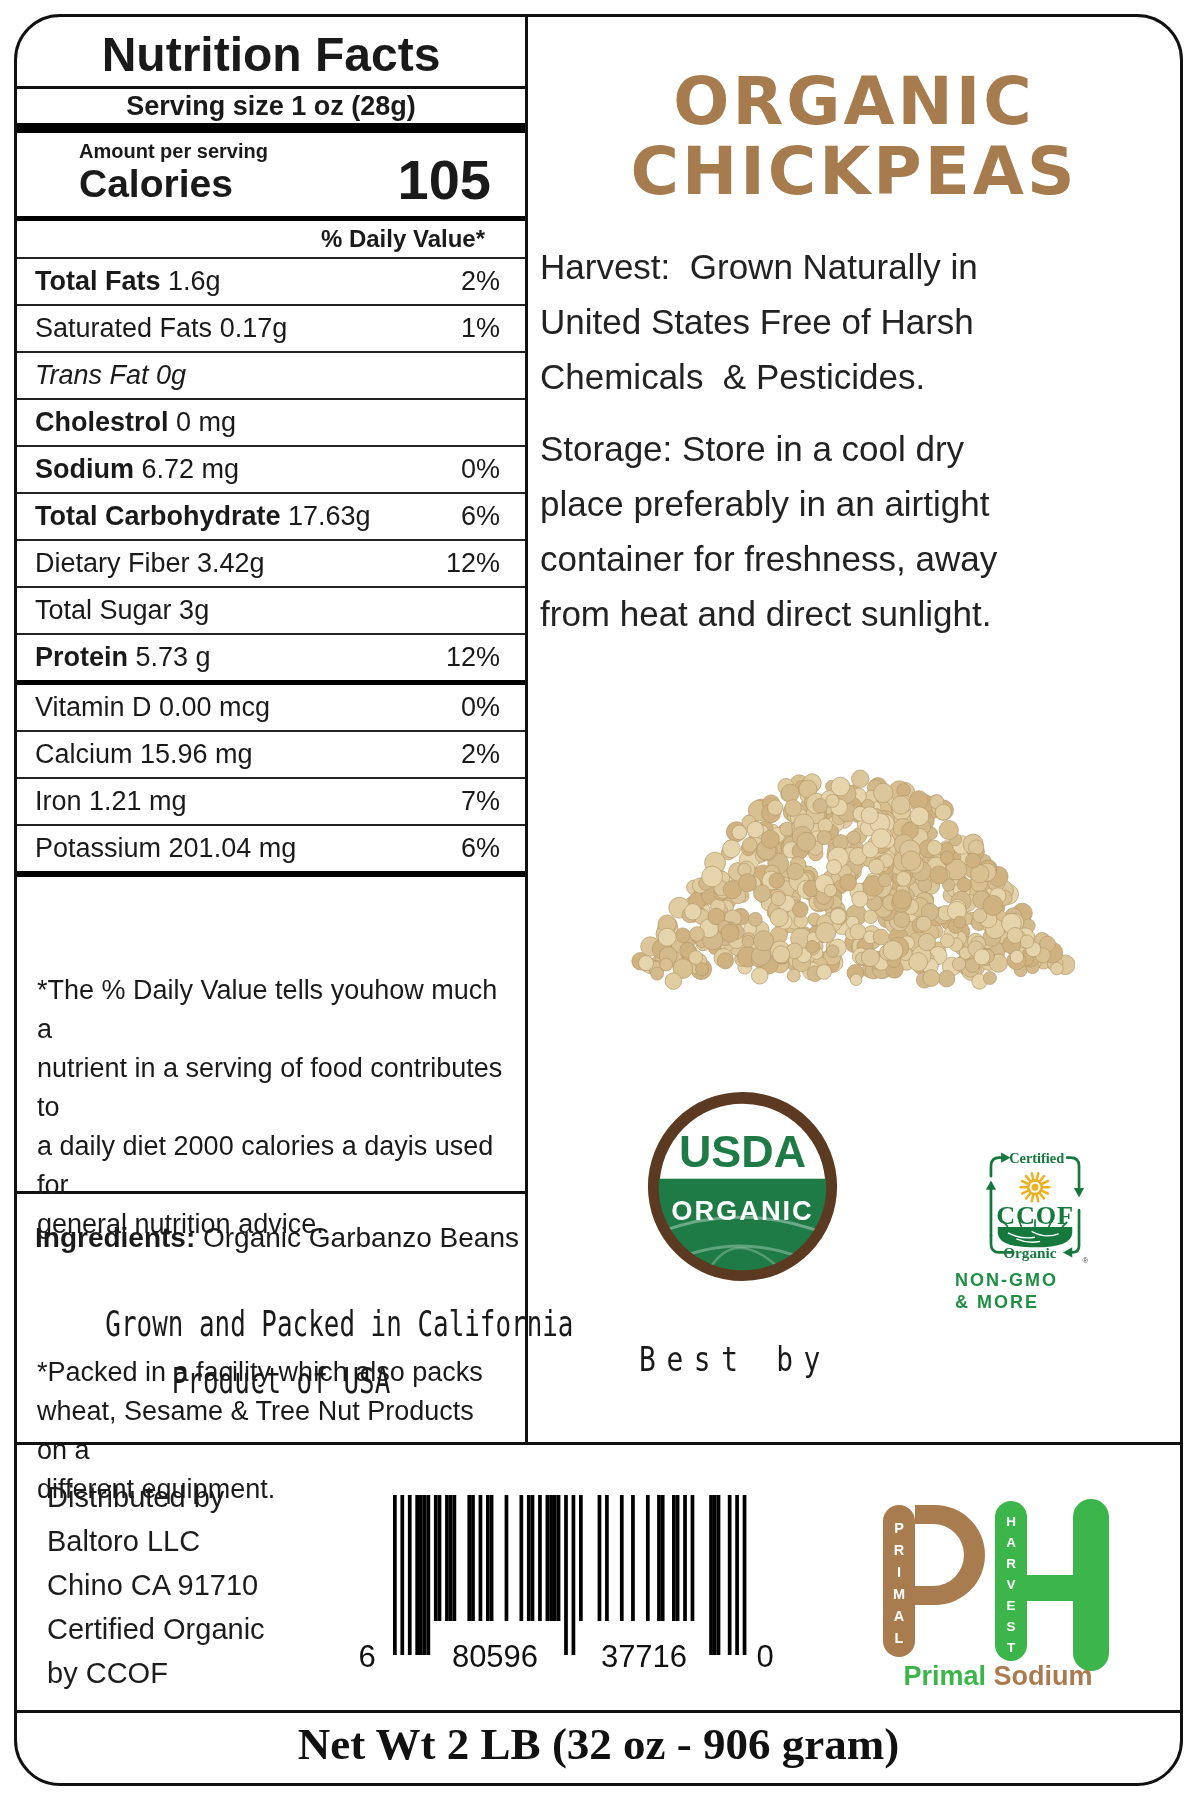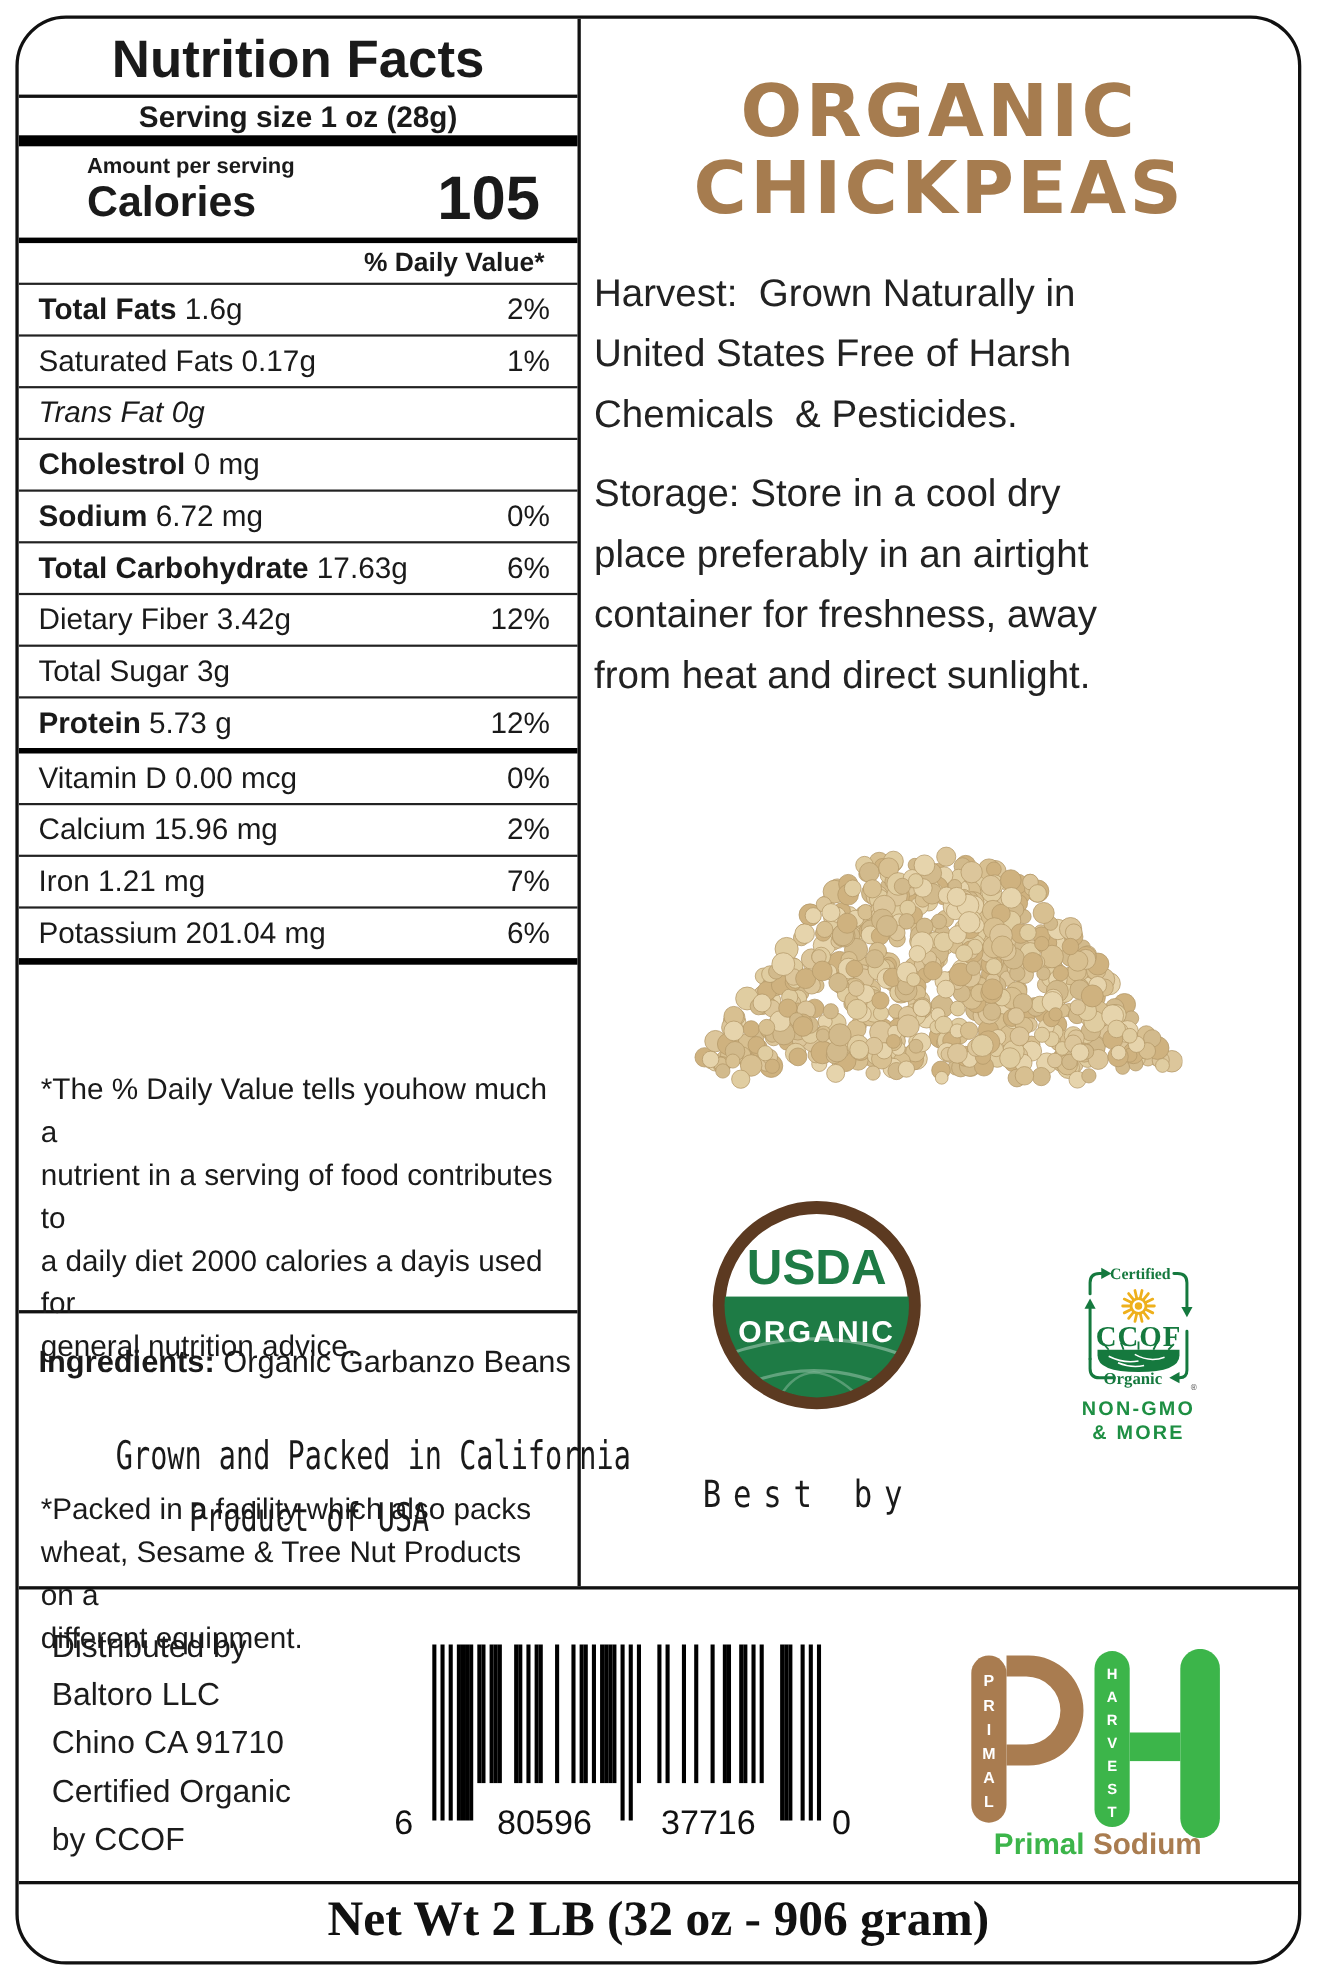--- a/index.html
+++ b/index.html
@@ -13,21 +13,21 @@
 
   .nf-title{height:63px;border-bottom:3px solid #111;display:flex;align-items:center;justify-content:center;
             font-size:48px;font-weight:bold;letter-spacing:0px;padding-top:6px;box-sizing:content-box;}
   .nf-serving{height:34px;border-bottom:10px solid #000;display:flex;align-items:center;justify-content:center;
               font-size:27px;font-weight:bold;}
   .nf-cal{height:83px;border-bottom:5px solid #000;position:relative;padding-left:62px;}
   .nf-cal .aps{font-size:20px;font-weight:bold;padding-top:7px;}
   .nf-cal .cal{font-size:39px;font-weight:bold;line-height:42px;}
   .nf-cal .calval{position:absolute;right:34px;top:14px;font-size:56px;font-weight:bold;}
   .nf-dvh{height:36px;border-bottom:2px solid #222;display:flex;align-items:center;justify-content:flex-end;
-          padding-right:30px;font-size:24px;font-weight:bold;}
+          padding-right:40px;font-size:24px;font-weight:bold;}
   .nrow{height:45px;border-bottom:2px solid #222;display:flex;align-items:center;
         padding:0 25px 0 18px;font-size:27px;}
   .nrow .names{flex:1;white-space:nowrap;}
   .nrow.ind{}
   .nrow.it .nm,.nrow.it .amt{font-style:italic;}
   .nrow.bld .nm{font-weight:bold;}
   .nrow.thick{border-bottom:5px solid #000;}
   .nrow.thicker{border-bottom:6px solid #000;gap:42px;}
   .nf-foot{height:298px;border-bottom:3px solid #111;padding:16px 20px 0 20px;box-sizing:content-box;
            font-size:27px;line-height:39px;white-space:pre-wrap;}
@@ -41,21 +41,21 @@
   
   .prod-title{position:absolute;left:511px;top:50px;width:652px;text-align:center;
               font-family:"DejaVu Sans",sans-serif;font-weight:bold;font-size:66px;line-height:70px;
               letter-spacing:3px;color:var(--brand_brown,#a67c4f);}
   .para{position:absolute;left:523px;width:485px;font-size:35px;line-height:55px;white-space:pre-wrap;color:#222;}
   .para.harvest{top:222px;}
   .para.storage{top:404px;}
   .peas-wrap{position:absolute;left:608px;top:732px;width:450px;height:255px;}
   .usda-wrap{position:absolute;left:628px;top:1072px;width:195px;height:195px;}
   .ccof-wrap{position:absolute;left:962px;top:1122px;width:112px;}
-  .nongmo{position:absolute;left:938px;top:1252px;width:160px;text-align:center;
+  .nongmo{position:absolute;left:938px;top:1252px;width:160px;text-align:left;
           color:var(--nongmo_green,#1e8f43);font-weight:bold;font-size:18px;line-height:22px;letter-spacing:2px;}
   .bestby{position:absolute;left:528px;top:1322px;width:380px;text-align:center;
           font-family:"DejaVu Sans Mono",monospace;font-size:34px;letter-spacing:13px;
           transform:scaleX(0.82);transform-origin:50% 0;white-space:nowrap;}
 
   
   .dist{position:absolute;left:30px;top:1458px;font-size:29px;line-height:44px;color:#1c1c1c;}
   .barcode-wrap{position:absolute;left:330px;top:1472px;width:480px;height:190px;}
   .bc-digit{font-family:"Liberation Sans",sans-serif;font-size:31px;fill:#111;}
   .ph-wrap{position:absolute;left:856px;top:1482px;width:250px;height:175px;}

